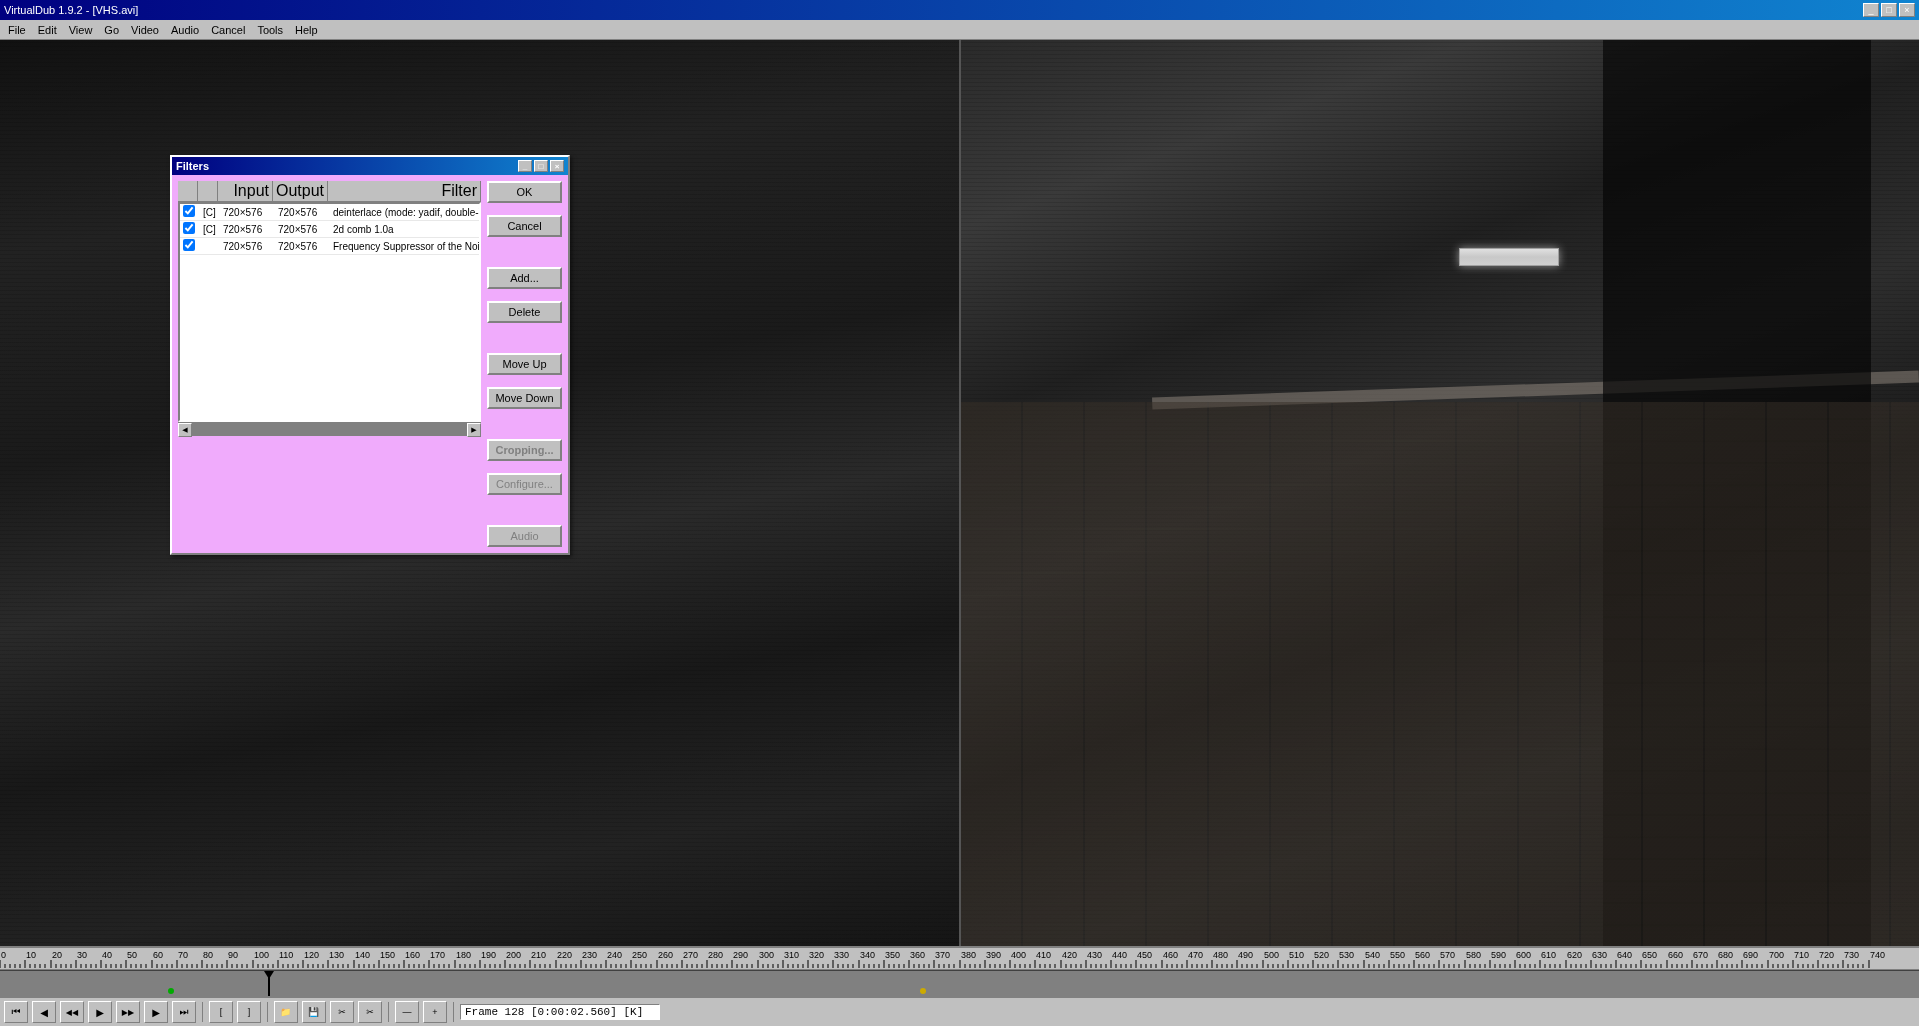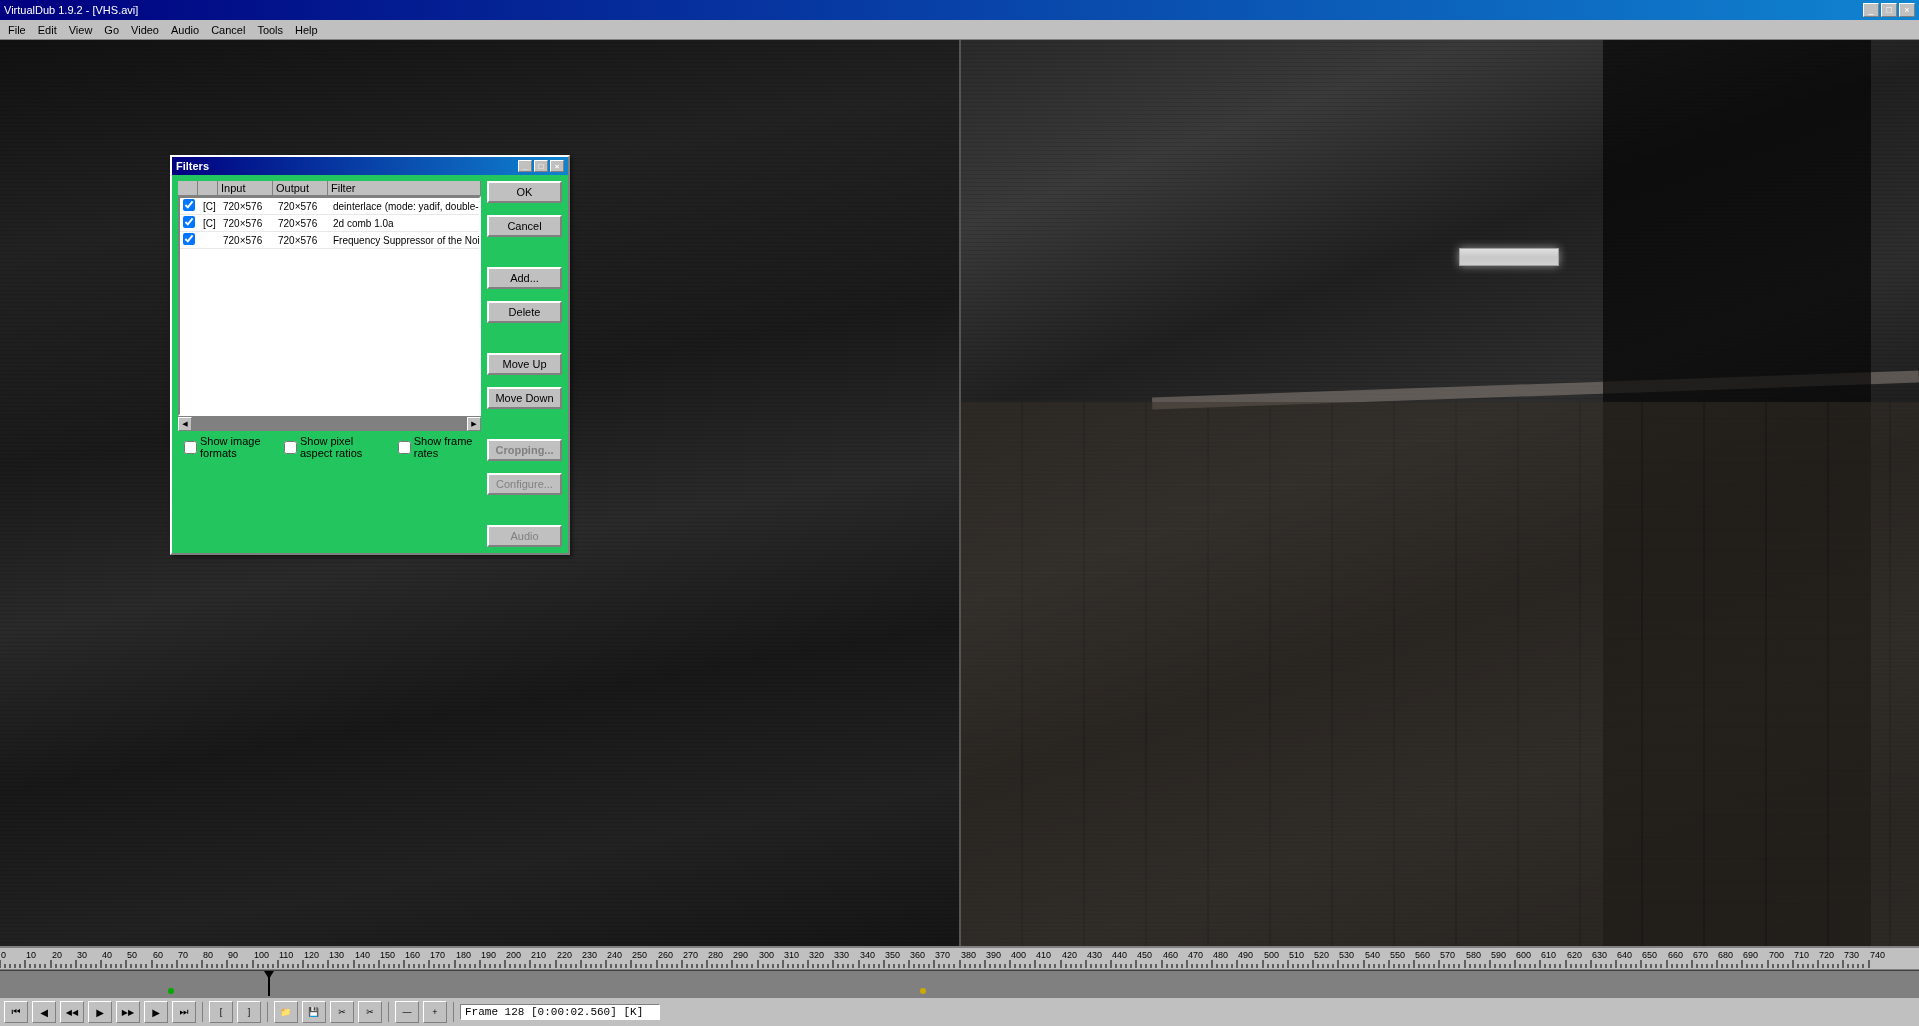--- a/index.html
+++ b/index.html
@@ -215,21 +215,21 @@
       min-width: 200px;
       font-family: Liberation Mono, monospace;
     }
 
     
     #filters-dialog {
       position: absolute;
       top: 155px;
       left: 170px;
       width: 400px;
-      background: #22c55e;
+      background: #f0abfc;
       border: 2px solid;
       border-color: #ffffff #808080 #808080 #ffffff;
       z-index: 100;
       box-shadow: 2px 2px 4px rgba(0,0,0,0.5);
     }
 
     #filters-title-bar {
       background: linear-gradient(to right, #000080, #1084d0);
       color: white;
       height: 18px;
@@ -334,22 +334,23 @@
       display: grid;
       grid-template-columns: 20px 20px 55px 55px 1fr;
       background: #c0c0c0;
       border-bottom: 1px solid #808080;
       font-size: 11px;
     }
 
     .col-h {
       padding: 1px 3px;
       border-right: 1px solid #808080;
-      font-size: 11px;
+      font-size: 16px;
       white-space: nowrap;
+      text-align: right;
     }
 
     .filter-grid-row {
       display: grid;
       grid-template-columns: 20px 20px 55px 55px 1fr;
       align-items: center;
       border-bottom: 1px solid #e8e8e8;
       min-height: 16px;
       font-size: 10px;
     }
@@ -981,34 +982,20 @@
 
         </div>
       </div>
 
       <div class="h-scroll-area">
         <div class="h-scroll-btn">◀</div>
         <div class="h-scroll-track"></div>
         <div class="h-scroll-btn">▶</div>
       </div>
 
-      <div id="filters-checkboxes">
-        <label class="checkbox-label">
-          <input type="checkbox" style="">
-          <span>Show image formats</span>
-        </label>
-        <label class="checkbox-label">
-          <input type="checkbox" style="">
-          <span>Show pixel aspect ratios</span>
-        </label>
-        <label class="checkbox-label">
-          <input type="checkbox" style="">
-          <span>Show frame rates</span>
-        </label>
-      </div>
     </div>
 
     <div id="filters-buttons">
       <button class="dialog-btn">OK</button>
       <button class="dialog-btn">Cancel</button>
       <div class="btn-separator"></div>
       <button class="dialog-btn">Add...</button>
       <button class="dialog-btn">Delete</button>
       <div class="btn-separator"></div>
       <button class="dialog-btn">Move Up</button>

